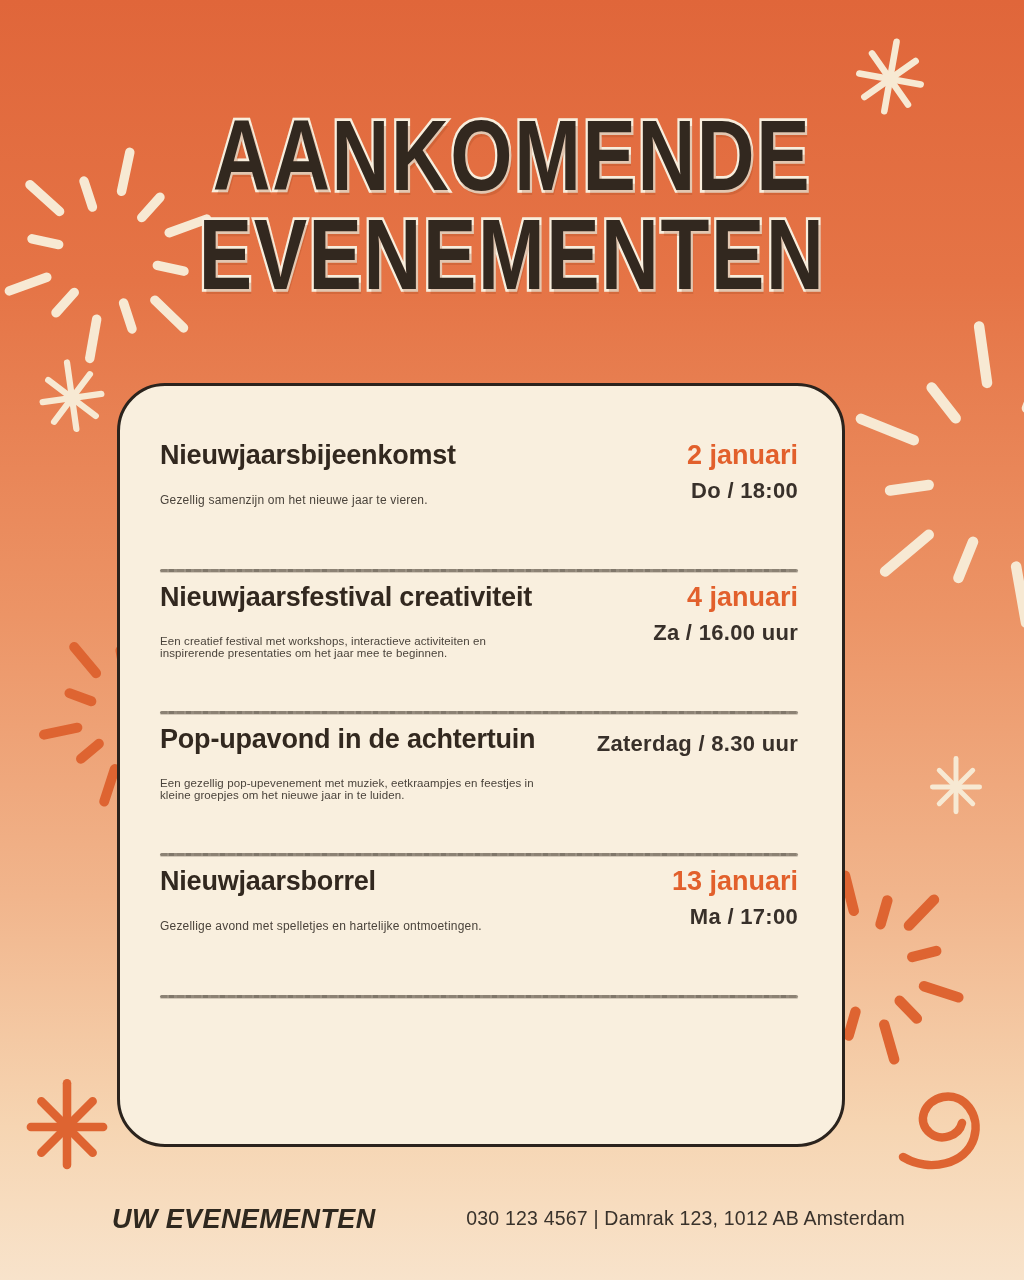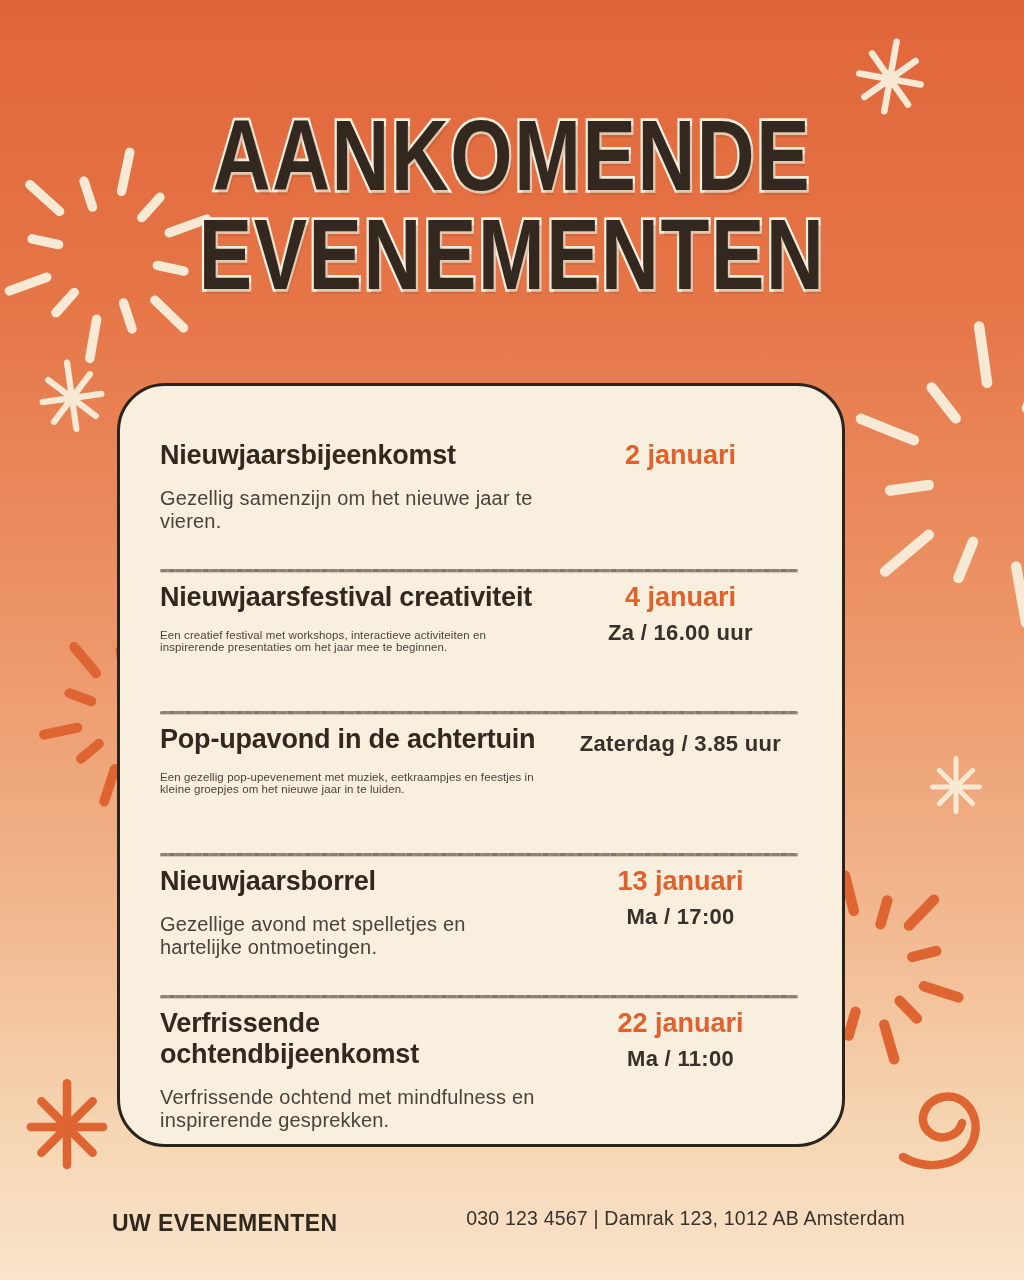--- a/index.html
+++ b/index.html
@@ -35,37 +35,37 @@
 
   .events-card{
     position:absolute;left:117px;top:383px;width:728px;height:764px;z-index:3;
     background:var(--card-bg);
     border:3px solid var(--card-border);
     border-radius:48px;
     padding:44px 44px 0 40px;
   }
   .event-row{display:flex;height:139px;padding-top:10px;}
   .event-left{flex:1;padding-right:16px;}
-  .event-right{width:235px;text-align:center;}
+  .event-right{width:235px;text-align:right;}
   .event-title{font-size:27px;font-weight:bold;color:var(--text-dark);letter-spacing:-0.2px;}
-  .event-desc{margin-top:16px;font-size:20px;color:var(--text-desc);letter-spacing:0.2px;}
+  .event-desc{margin-top:22px;font-size:12px;color:var(--text-desc);letter-spacing:0.2px;}
   .event-row.small-desc .event-desc{font-size:11.5px;letter-spacing:0.1px;}
   .event-date{font-size:27px;font-weight:bold;color:var(--accent-orange);}
   .event-time{margin-top:7px;font-size:22px;font-weight:bold;color:#38302a;letter-spacing:0.3px;}
   .divider{
     height:3px;border-radius:2px;
     background:repeating-linear-gradient(90deg,
       var(--divider) 0 7px, #9a9082 7px 9px, #80776a 9px 14px, #958b7d 14px 17px);
     box-shadow:0 1px 0 rgba(140,130,116,0.35);
   }
 
   .footer{position:absolute;left:0;right:0;top:1204px;z-index:2;}
   .footer-brand{
-    position:absolute;left:112px;top:6px;
-    font-size:23px;font-weight:bold;color:#2f281f;letter-spacing:0.4px;
+    position:absolute;left:112px;top:0;
+    font-size:27px;font-weight:bold;color:#2f281f;letter-spacing:0.4px;font-style:italic;
   }
   .footer-contact{
     position:absolute;right:119px;top:3px;
     font-size:19.5px;color:#39322b;letter-spacing:0.2px;
   }
 </style>
 </head>
 <body>
 
 <svg class="decor-layer" width="1024" height="1280" viewBox="0 0 1024 1280" fill="none">
@@ -130,20 +130,21 @@
 
 <div class="events-card">
 
   <div class="event-row">
     <div class="event-left">
       <div class="event-title">Nieuwjaarsbijeenkomst</div>
       <div class="event-desc">Gezellig samenzijn om het nieuwe jaar te vieren.</div>
     </div>
     <div class="event-right">
       <div class="event-date">2 januari</div>
+      <div class="event-time">Do / 18:00</div>
     </div>
   </div>
 
   <div class="divider"></div>
 
   <div class="event-row small-desc">
     <div class="event-left">
       <div class="event-title">Nieuwjaarsfestival creativiteit</div>
       <div class="event-desc">Een creatief festival met workshops, interactieve activiteiten en inspirerende presentaties om het jaar mee te beginnen.</div>
     </div>
@@ -154,48 +155,38 @@
   </div>
 
   <div class="divider"></div>
 
   <div class="event-row small-desc">
     <div class="event-left">
       <div class="event-title">Pop-upavond in de achtertuin</div>
       <div class="event-desc">Een gezellig pop-upevenement met muziek, eetkraampjes en feestjes in kleine groepjes om het nieuwe jaar in te luiden.</div>
     </div>
     <div class="event-right">
-      <div class="event-time">Zaterdag / 3.85 uur</div>
+      <div class="event-time">Zaterdag / 8.30 uur</div>
     </div>
   </div>
 
   <div class="divider"></div>
 
   <div class="event-row">
     <div class="event-left">
       <div class="event-title">Nieuwjaarsborrel</div>
       <div class="event-desc">Gezellige avond met spelletjes en hartelijke ontmoetingen.</div>
     </div>
     <div class="event-right">
       <div class="event-date">13 januari</div>
       <div class="event-time">Ma / 17:00</div>
     </div>
   </div>
 
   <div class="divider"></div>
 
-  <div class="event-row">
-    <div class="event-left">
-      <div class="event-title">Verfrissende ochtendbijeenkomst</div>
-      <div class="event-desc">Verfrissende ochtend met mindfulness en inspirerende gesprekken.</div>
-    </div>
-    <div class="event-right">
-      <div class="event-date">22 januari</div>
-      <div class="event-time">Ma / 11:00</div>
-    </div>
-  </div>
 
 </div>
 
 <div class="footer">
   <div class="footer-brand">UW EVENEMENTEN</div>
   <div class="footer-contact">030 123 4567 | Damrak 123, 1012 AB Amsterdam</div>
 </div>
 
 </body></html>

